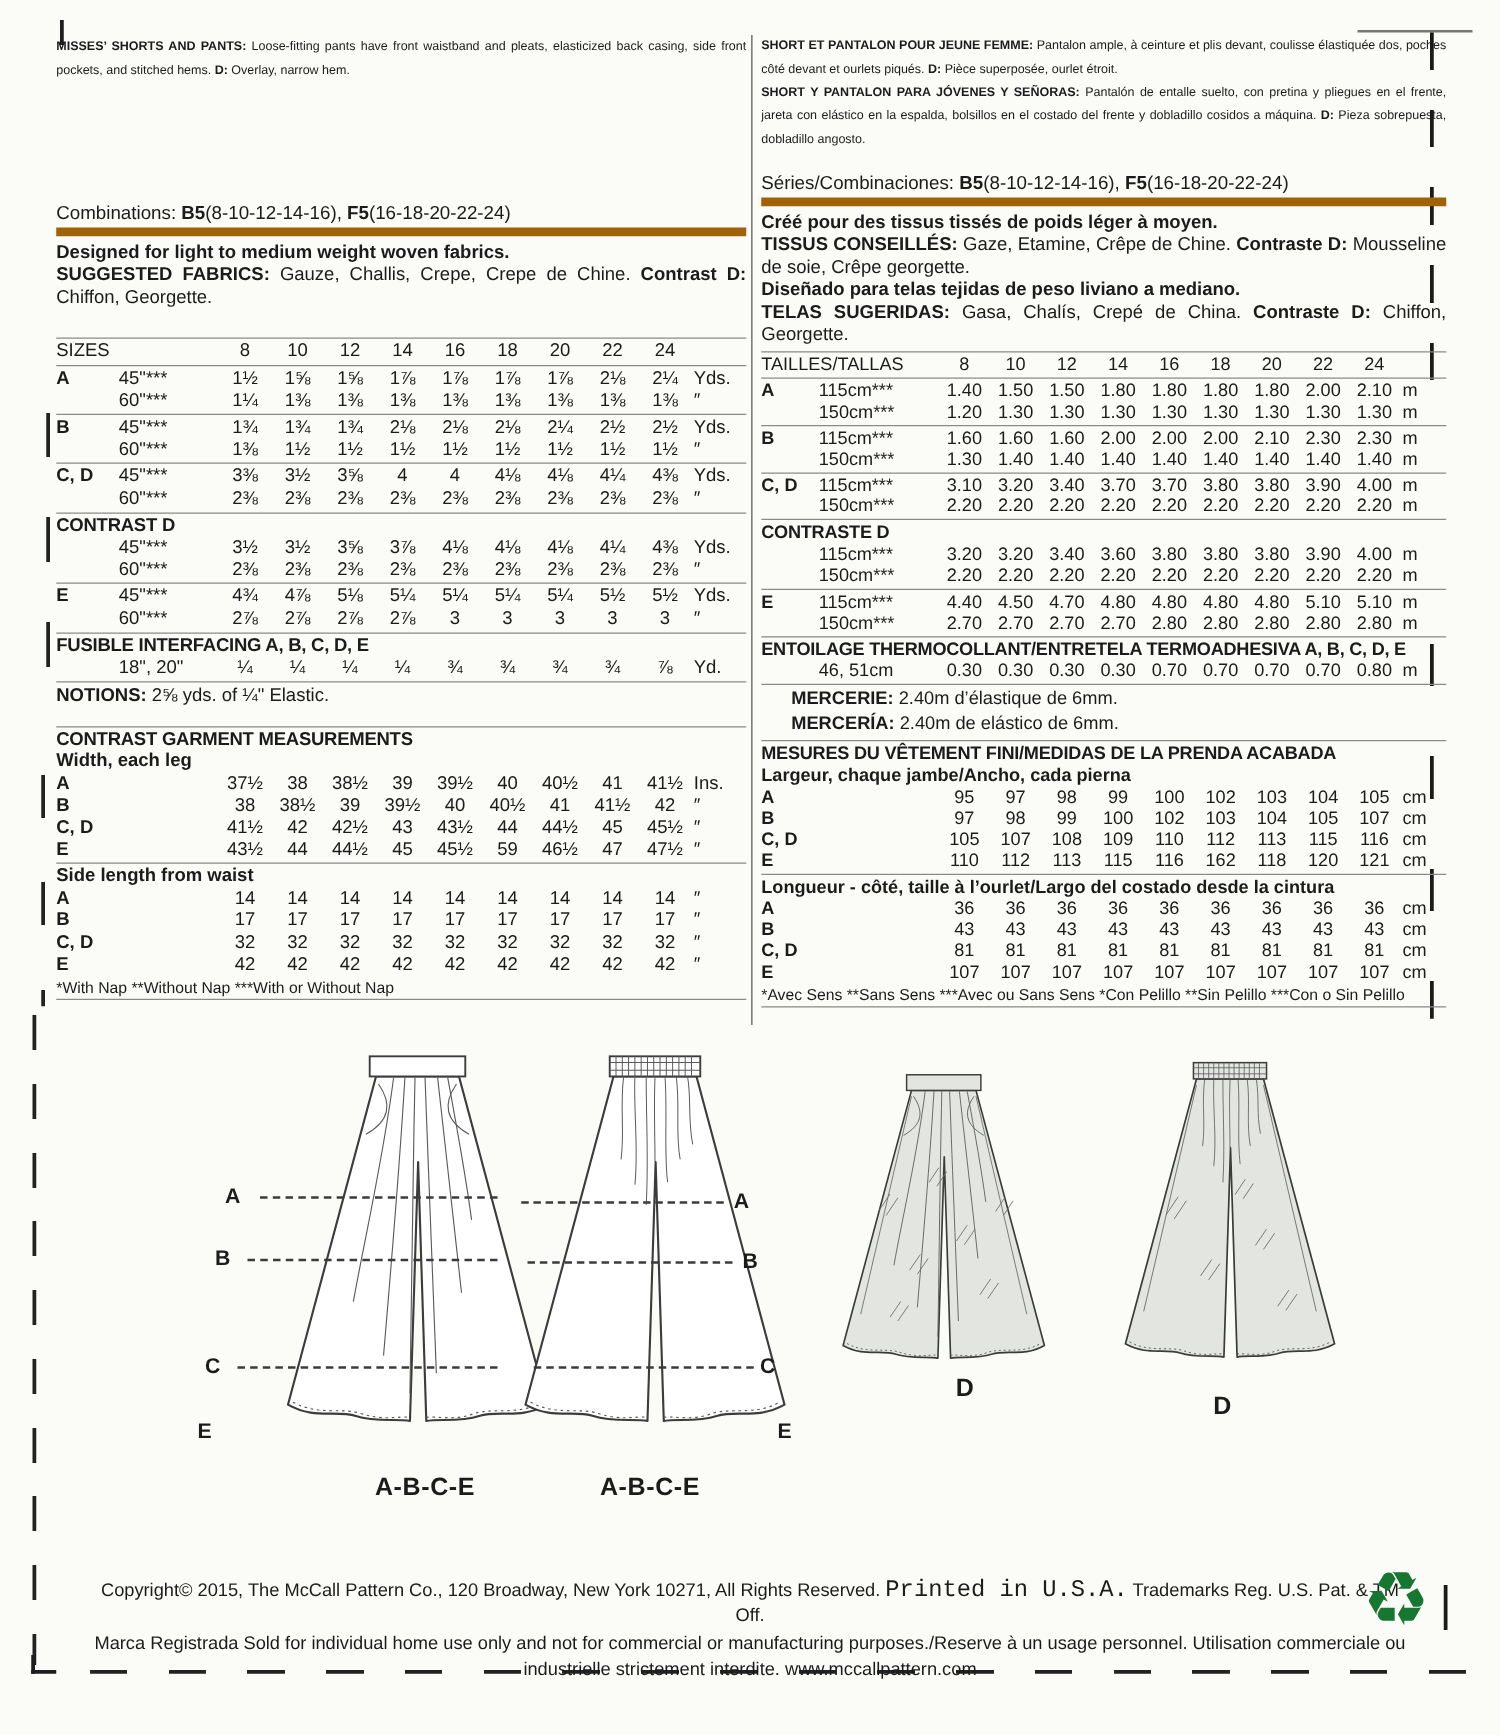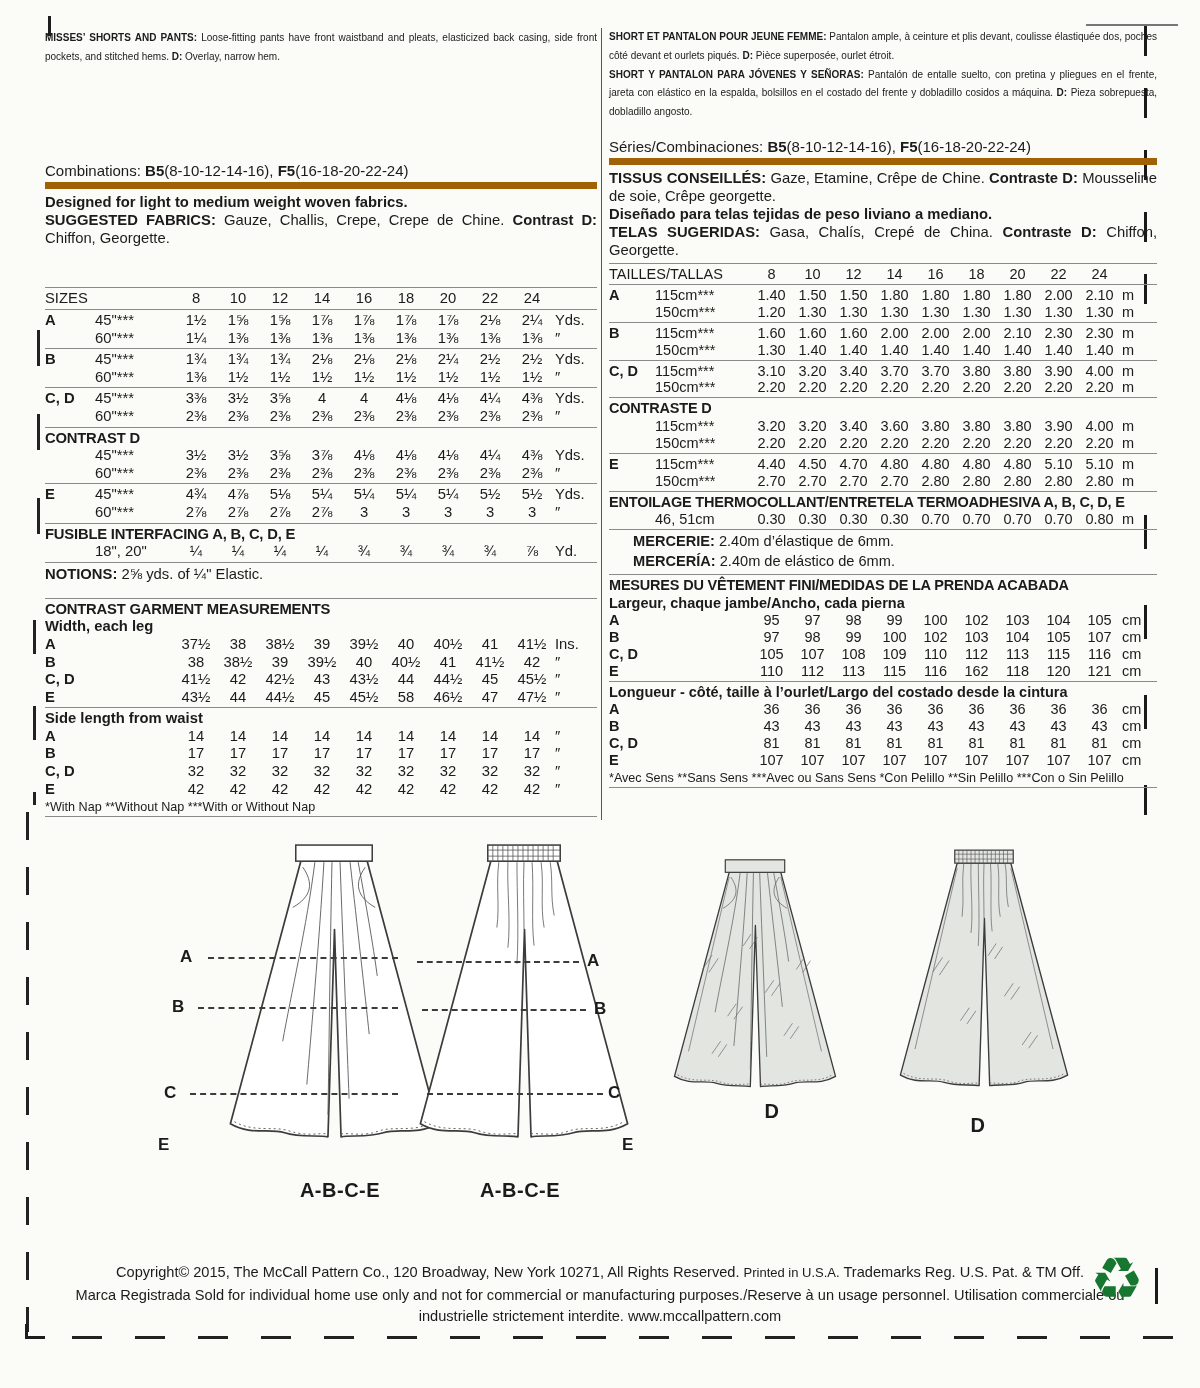--- a/index.html
+++ b/index.html
@@ -14,21 +14,21 @@
   #col-left{position:absolute;left:45px;top:28px;width:552px;}
   #col-right{position:absolute;left:609px;top:28px;width:548px;}
   .brand-row{display:flex;gap:10px;align-items:flex-start;}
   #brand{font-size:55px;font-weight:bold;letter-spacing:-2px;line-height:0.95;white-space:nowrap;}
   .desc{font-size:10px;line-height:19.2px;text-align:justify;}
   #col-right .desc{line-height:18.8px;}
   .combos{margin-top:96px;font-size:15px;border-bottom:7px solid #a16207;padding-bottom:3px;}
   #col-right .combos{margin-top:16px;}
   .fabrics{font-size:14.8px;line-height:18px;margin-top:4px;text-align:justify;}
   
-  .ptable{margin-top:40px;font-size:14.8px;}
+  .ptable{margin-top:23px;font-size:14.8px;}
   #col-right .ptable{margin-top:4px;font-size:14.5px;}
   .ptable.finished{margin-top:16px;}
   .trow{display:grid;grid-template-columns:50px 80px repeat(9,42px) 44px;line-height:17.6px;}
   #col-right .trow{grid-template-columns:46px 96px repeat(9,41px) 32px;line-height:16.9px;}
   .trow .lbl{font-weight:bold;white-space:nowrap;}
   .trow .sub{white-space:nowrap;}
   .trow .val{text-align:center;white-space:nowrap;}
   .trow .unit{padding-left:2px;white-space:nowrap;}
   .trow .span2{grid-column:1 / span 2;font-weight:normal;}
   .rule{border-top:1px solid #8a8a8a;margin:1px 0 2px 0;height:0;}
@@ -58,21 +58,21 @@
   
   #illu-abce{position:absolute;left:150px;top:835px;width:505px;height:415px;}
   #illu-d{position:absolute;left:642px;top:842px;width:470px;height:310px;}
   .pants{position:absolute;}
   .level-line{position:absolute;border-top:2px dashed #3b3b3b;height:0;}
   .level-label{position:absolute;font-size:17px;font-weight:bold;}
   .view-caption{position:absolute;font-size:20px;font-weight:bold;text-align:center;letter-spacing:0.5px;}
   
   #footer{position:absolute;left:70px;top:1262px;width:1060px;text-align:center;}
   #footer .l1{font-size:14.6px;line-height:20px;}
-  #footer .printed{font-size:13px;}
+  #footer .printed{font-size:19px;font-family:Liberation Mono, monospace;}
   #footer .l2{font-size:14.6px;line-height:21px;margin-top:2px;}
   #recycle{position:absolute;left:1090px;top:1250px;font-size:60px;line-height:60px;color:#17762f;}
 </style>
 </head>
 <body>
 
 <svg width="0" height="0" style="position:absolute" aria-hidden="true">
   <defs>
     <symbol id="sym-front" viewBox="0 0 230 330">
       <path style="fill:var(--pf,#fff);stroke:#3c3c3c;stroke-width:1.7;stroke-linejoin:round" d="M82 26 L148 26 L218 287 C197 299 180 291 164 296 C149 301 131 298 122 300 L115.5 94 L109 300 C99 298 81 301 66 296 C50 291 33 299 12 287 Z"></path>
@@ -389,21 +389,21 @@
         <span class="unit">″</span>
       </div>
       <div class="trow">
         <span class="lbl">E</span>
         <span class="sub"></span>
         <span class="val">43½</span>
         <span class="val">44</span>
         <span class="val">44½</span>
         <span class="val">45</span>
         <span class="val">45½</span>
-        <span class="val">58</span>
+        <span class="val">59</span>
         <span class="val">46½</span>
         <span class="val">47</span>
         <span class="val">47½</span>
         <span class="unit">″</span>
       </div>
       <div class="rule"></div>
       <div class="subsection">Side length from waist</div>
       <div class="trow">
         <span class="lbl">A</span>
         <span class="sub"></span>
@@ -468,20 +468,21 @@
 <div id="col-right">
   <div class="desc">
     <span class="b">SHORT ET PANTALON POUR JEUNE FEMME:</span><span> Pantalon ample, à ceinture et plis devant, coulisse élastiquée dos, poches côté devant et ourlets piqués. </span><span class="b">D:</span><span> Pièce superposée, ourlet étroit.</span>
     <br>
     <span class="b">SHORT Y PANTALON PARA JÓVENES Y SEÑORAS:</span><span> Pantalón de entalle suelto, con pretina y pliegues en el frente, jareta con elástico en la espalda, bolsillos en el costado del frente y dobladillo cosidos a máquina. </span><span class="b">D:</span><span> Pieza sobrepuesta, dobladillo angosto.</span>
   </div>
   <div class="combos">
     <span>Séries/Combinaciones: </span><span class="b">B5</span><span>(8-10-12-14-16), </span><span class="b">F5</span><span>(16-18-20-22-24)</span>
   </div>
   <div class="fabrics">
+    <div class="b">Créé pour des tissus tissés de poids léger à moyen.</div>
     <div>
       <span class="b">TISSUS CONSEILLÉS:</span><span> Gaze, Etamine, Crêpe de Chine. </span><span class="b">Contraste D:</span><span> Mousseline de soie, Crêpe georgette.</span>
     </div>
     <div class="b">Diseñado para telas tejidas de peso liviano a mediano.</div>
     <div>
       <span class="b">TELAS SUGERIDAS:</span><span> Gasa, Chalís, Crepé de China. </span><span class="b">Contraste D:</span><span> Chiffon, Georgette.</span>
     </div>
   </div>
   <div class="ptable">
       <div class="rule"></div>

